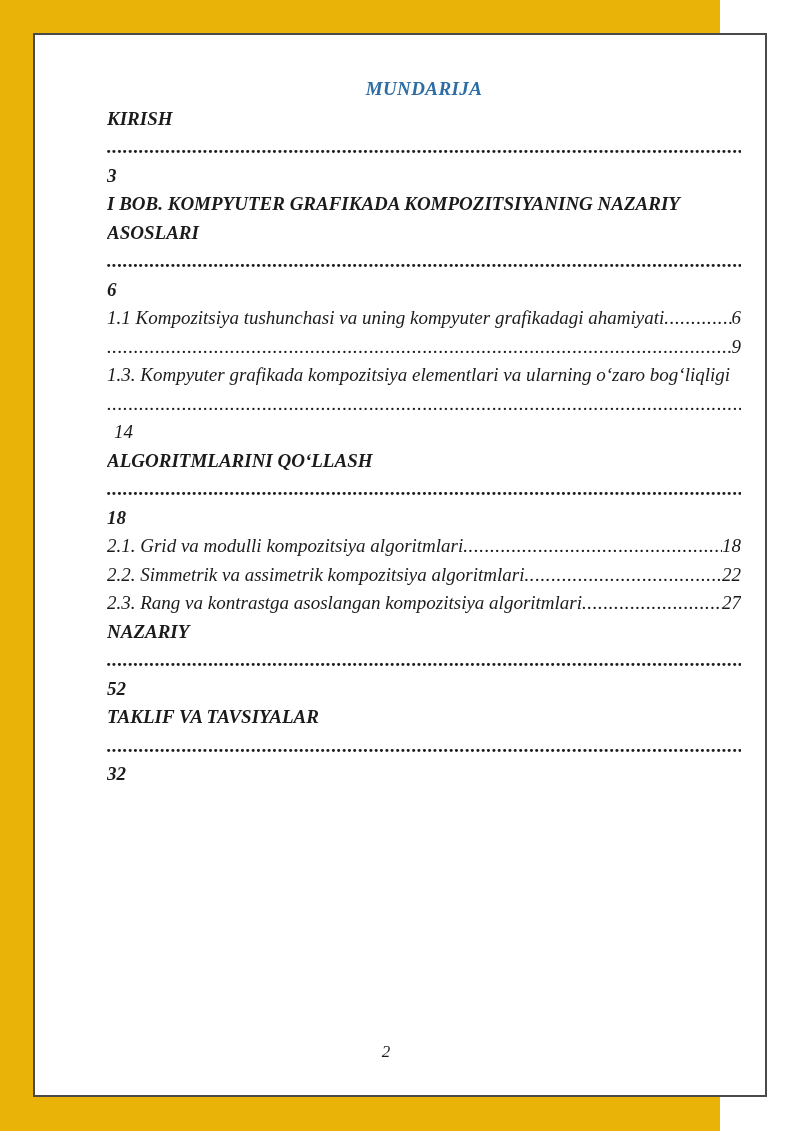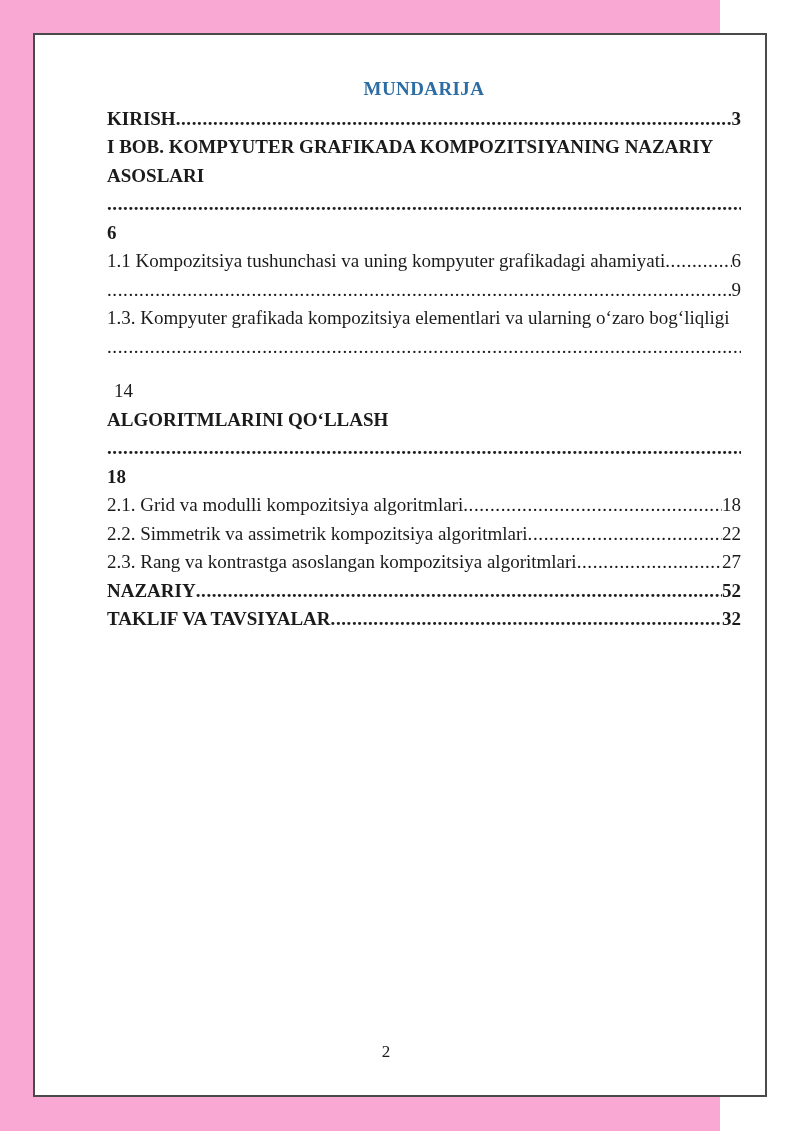--- a/index.html
+++ b/index.html
@@ -3,21 +3,21 @@
 <meta charset="utf-8">
 <style>
   * { margin: 0; padding: 0; box-sizing: border-box; }
   html, body {
     width: 800px; height: 1131px;
     background: #ffffff;
     font-family: "Liberation Serif", "DejaVu Serif", serif;
     color: #1b1b1b;
     overflow: hidden;
   }
-  .page { position: relative; width: 720px; height: 1131px; background: #f9a8d4; }
+  .page { position: relative; width: 720px; height: 1131px; background: #eab308; font-style: italic; }
   .border-frame {
     position: absolute; left: 33px; top: 33px;
     width: 734px; height: 1064px;
     border: 2px solid #4a4a4a;
     background: #ffffff;
   }
   .content { padding: 40px 24px 0 72px; }
   .title {
     font-size: 19px; font-weight: 700;
     color: #2e6da4;
@@ -26,36 +26,36 @@
     letter-spacing: 0.4px;
   }
   .toc { margin-top: 1px; }
   .row {
     display: flex;
     align-items: baseline;
     line-height: 28.5px;
     font-size: 19px;
     overflow: hidden;
   }
-  .row.bold { font-weight: 700; }
+  .row.bold { font-weight: 700; flex-direction: column; }
   .row.wrap { flex-wrap: wrap; }
   .t { white-space: nowrap; flex: 0 0 auto; }
   .t.full { width: 100%; }
   .leader {
     flex: 1 1 auto;
     min-width: 0;
     overflow: hidden;
     white-space: nowrap;
   }
   .leader::before {
     content: "..........................................................................................................................................................................................................................................................................";
     letter-spacing: 0.6px;
   }
   .pg { white-space: nowrap; flex: 0 0 auto; }
-  .row.numgap .pg { margin-left: 7px; margin-top: 16px; }
+  .row.numgap .pg { margin-left: 7px; }
   .footer {
     position: absolute;
     left: 107px; right: 55px; top: 1042px;
     text-align: center;
     font-size: 17px;
     line-height: 20px;
     color: #1b1b1b;
   }
 </style>
 </head>

